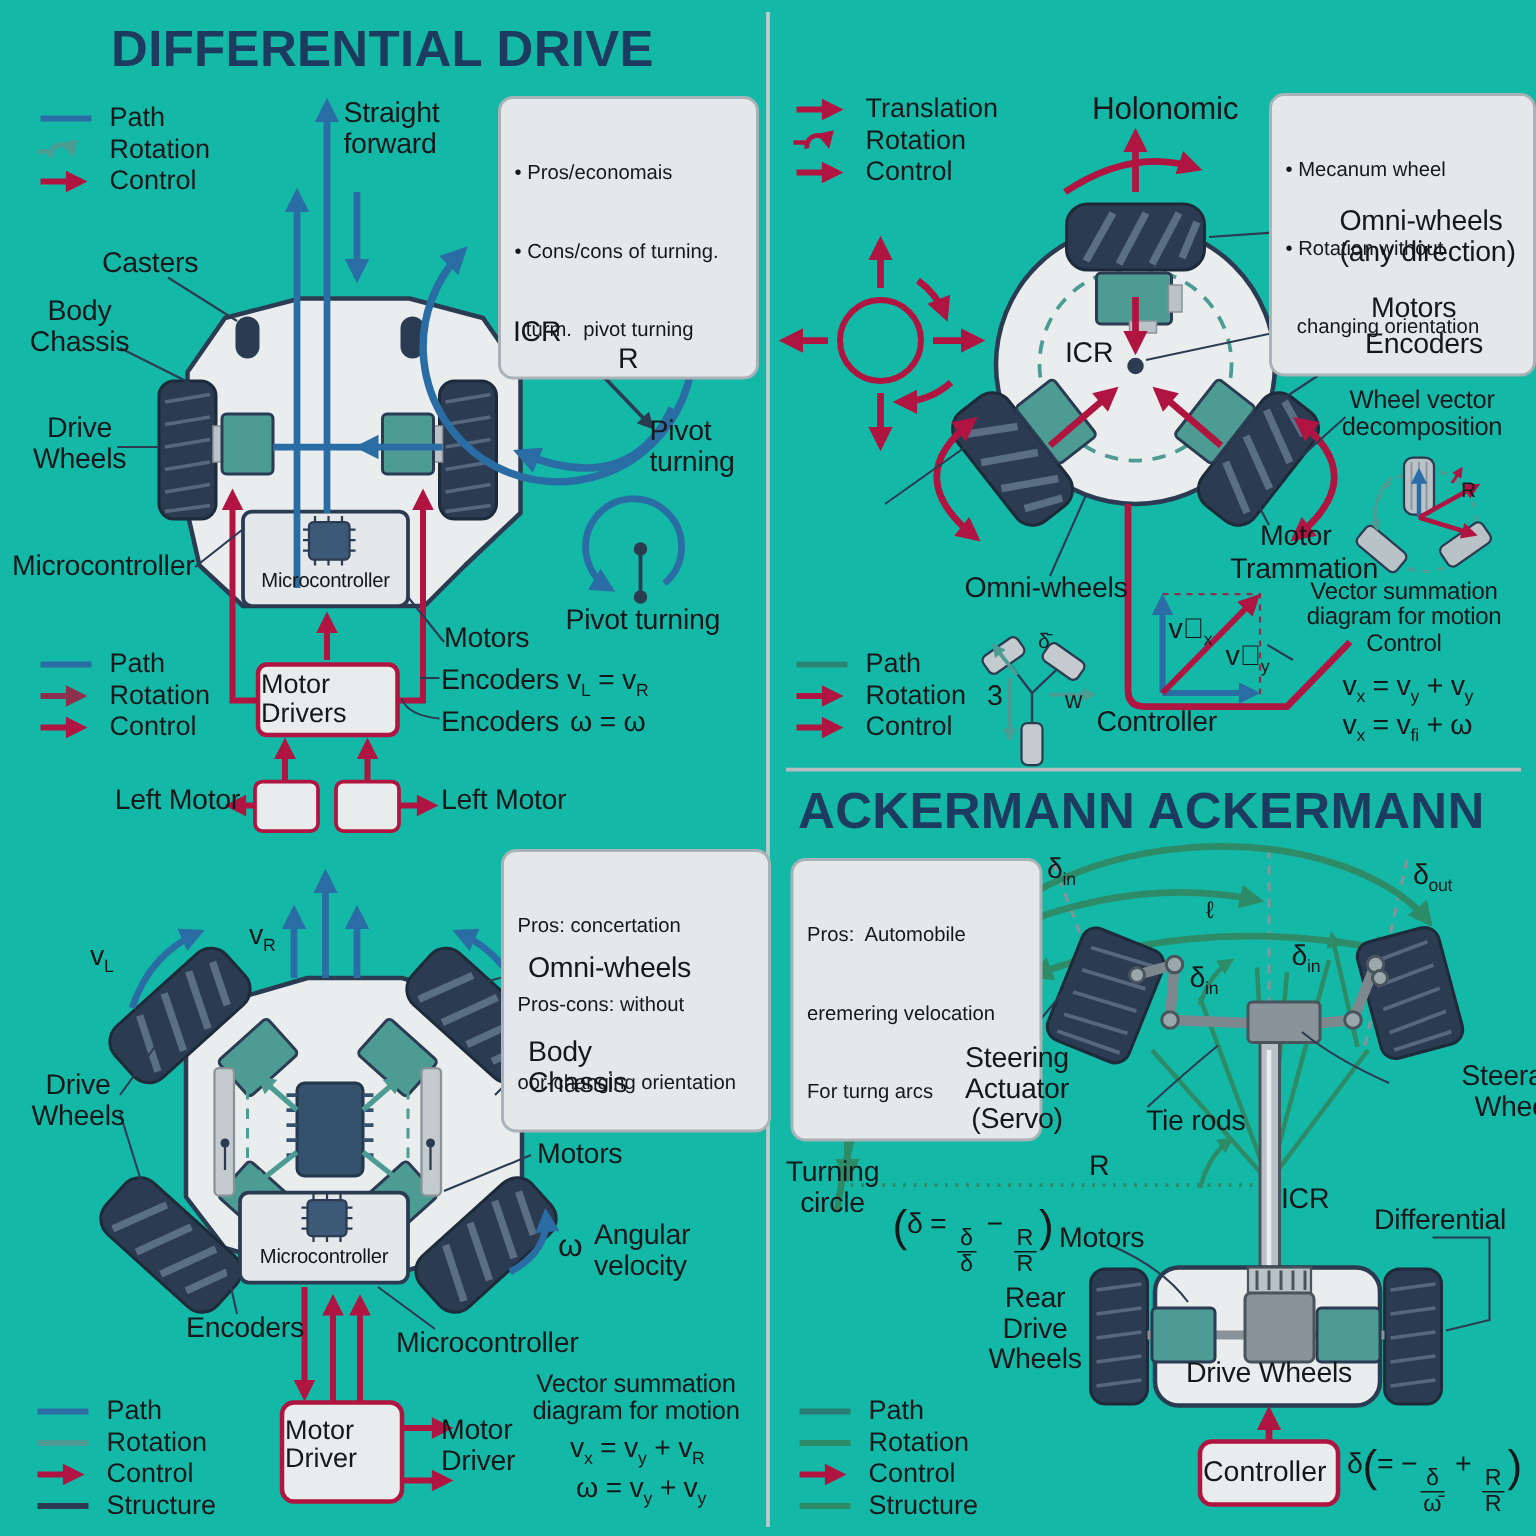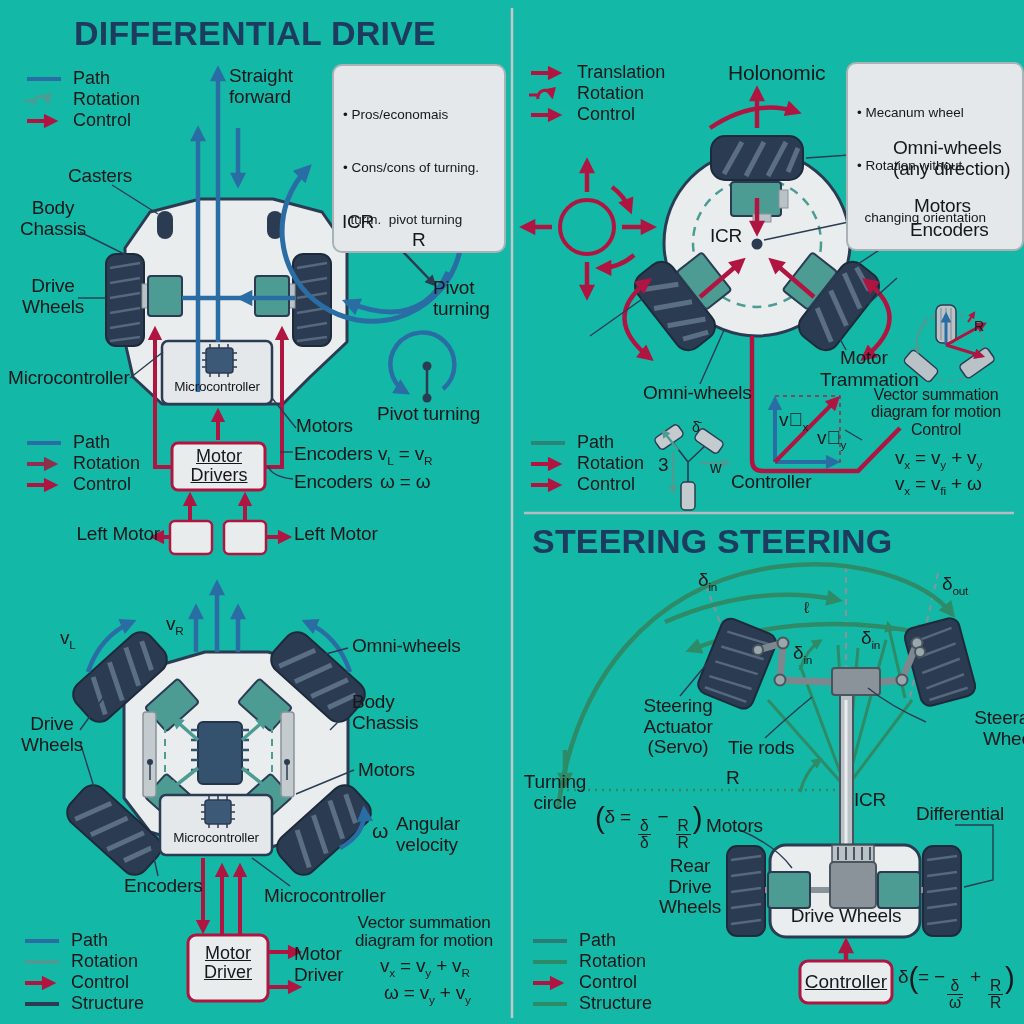--- a/index.html
+++ b/index.html
@@ -20,21 +20,21 @@
         padding:5px 9px;font-size:13.5px;line-height:1.3;color:#15181b;white-space:pre;}
   .legend{position:absolute;z-index:2;display:flex;flex-direction:column;gap:0px;}
   .lrow{display:flex;align-items:center;gap:7px;height:21px;}
   .ltx{font-size:18px;}
   .eq{font-size:19px;white-space:nowrap;}
   .eq sub, .lb sub{font-size:0.62em;}
   .frac{display:inline-flex;flex-direction:column;align-items:center;vertical-align:-0.55em;
         line-height:1.02;font-size:0.82em;margin:0 2px;}
   .frac .fd{border-top:1.6px solid #15181b;padding:0 2px;}
   .paren{font-size:1.55em;font-weight:300;vertical-align:-0.18em;}
-  .bt{position:absolute;z-index:2;text-align:center;font-size:18px;line-height:1.06;text-decoration:underline;}
+  .bt{position:absolute;z-index:2;font-size:18px;line-height:1.06;}
 </style>
 </head>
 <body>
 
 <div id="canvas">
 
 <svg class="bg" width="1024" height="1024" viewBox="0 0 1024 1024">
   <defs>
     <marker id="ab" viewBox="0 0 10 10" refX="7" refY="5" markerWidth="4" markerHeight="3.6" orient="auto-start-reverse">
           <path d="M0,0L10,5L0,10z" fill="#2a6da5"></path>
@@ -388,21 +388,21 @@
   <g stroke="#2b3b52" stroke-width="1.4" fill="none">
     <path d="M680,696 L710,660"></path>
     <path d="M765,738 Q790,715 812,697"></path>
     <path d="M926,722 Q890,706 868,688"></path>
     <path d="M740,830 Q775,845 792,868"></path>
     <path d="M955,825 L993,825 L993,880 L964,887"></path>
   </g>
 </svg>
 
 <div class="lb title c" style="left:30px;top:16px;width:450px">DIFFERENTIAL DRIVE</div>
-<div class="lb title" style="left:532px;top:524px;width:460px">STEERING STEERING</div>
+<div class="lb title" style="left:532px;top:524px;width:460px">ACKERMANN ACKERMANN</div>
 
 <div class="legend" style="left:24px;top:68px">
   <div class="lrow">
         <svg width="42" height="16">
           <line x1="3" y1="8" x2="37" y2="8" stroke="#2a6da5" stroke-width="4"></line>
         </svg>
         <span class="ltx">Path</span>
       </div>
   <div class="lrow">
         <svg width="42" height="18">
@@ -539,20 +539,30 @@
 
 <div class="ibox" style="left:332px;top:64px;width:152px">
   <div>• Pros/economais</div>
   <div>• Cons/cons of turning.</div>
   <div>&nbsp;&nbsp;turm.  pivot turning</div>
 </div>
 <div class="ibox" style="left:846px;top:62px;width:156px">
   <div>• Mecanum wheel</div>
   <div>• Rotation without</div>
   <div>&nbsp;&nbsp;changing orientation</div>
+</div>
+<div class="ibox" style="left:334px;top:566px;width:158px">
+  <div>Pros: concertation</div>
+  <div>Pros-cons: without</div>
+  <div>oor-changing orientation</div>
+</div>
+<div class="ibox" style="left:527px;top:572px;width:146px">
+  <div>Pros:  Automobile</div>
+  <div>eremering velocation</div>
+  <div>For turng arcs</div>
 </div>
 
 <div class="lb" style="left:229px;top:66px">Straight
 forward</div>
 <div class="lb" style="left:68px;top:166px">Casters</div>
 <div class="lb c" style="left:18px;top:198px;width:70px">Body
 Chassis</div>
 <div class="lb c" style="left:18px;top:276px;width:70px">Drive
 Wheels</div>
 <div class="lb" style="left:8px;top:368px">Microcontroller</div>
@@ -570,20 +580,22 @@
 <div class="bt" style="left:174px;top:447px;width:90px">Motor
 Drivers</div>
 <div class="lb rt" style="left:60px;top:524px;width:100px">Left Motor</div>
 <div class="lb" style="left:294px;top:524px">Left Motor</div>
 
 <div class="lb s21" style="left:728px;top:62px">Holonomic</div>
 <div class="lb" style="left:893px;top:138px">Omni-wheels
 (any direction)</div>
 <div class="lb" style="left:914px;top:196px">Motors</div>
 <div class="lb" style="left:910px;top:220px">Encoders</div>
+<div class="lb c s17" style="left:888px;top:258px;width:120px">Wheel vector
+decomposition</div>
 <div class="lb s14" style="left:974px;top:319px">R</div>
 <div class="lb" style="left:710px;top:226px">ICR</div>
 <div class="lb" style="left:643px;top:383px">Omni-wheels</div>
 <div class="lb" style="left:840px;top:348px">Motor</div>
 <div class="lb" style="left:820px;top:370px">Trammation</div>
 <span class="lb eq s17" style="left:779px;top:410px"><span>v⃗</span><sub>x</sub></span>
 <span class="lb eq s17" style="left:817px;top:428px"><span>v⃗</span><sub>y</sub></span>
 <div class="lb c s16" style="left:860px;top:386px;width:152px">Vector summation
 diagram for motion
 Control</div>
@@ -618,21 +630,21 @@
 <span class="lb eq" style="left:384px;top:983px"><span>ω = v</span><sub>y</sub><span> + v</span><sub>y</sub></span>
 
 <span class="lb eq" style="left:698px;top:570px"><span>δ</span><sub>in</sub></span>
 <span class="lb eq" style="left:942px;top:574px"><span>δ</span><sub>out</sub></span>
 <div class="lb s16" style="left:804px;top:599px">ℓ</div>
 <span class="lb eq" style="left:793px;top:643px"><span>δ</span><sub>in</sub></span>
 <span class="lb eq" style="left:861px;top:628px"><span>δ</span><sub>in</sub></span>
 <div class="lb c" style="left:630px;top:696px;width:96px">Steering
 Actuator
 (Servo)</div>
-<div class="lb" style="left:728px;top:738px">Tie rods</div>
+<div class="lb" style="left:764px;top:738px">Tie rods</div>
 <div class="lb c" style="left:968px;top:708px;width:92px">Steerable
 Wheels</div>
 <div class="lb c" style="left:522px;top:772px;width:66px">Turning
 circle</div>
 <div class="lb" style="left:726px;top:768px">R</div>
 <div class="lb" style="left:854px;top:790px">ICR</div>
 <span class="lb eq" style="left:595px;top:802px"><span class="paren">(</span><span>δ = </span><span class="frac">
         <span>δ</span>
         <span class="fd">δ</span>
       </span><span> − </span><span class="frac">

